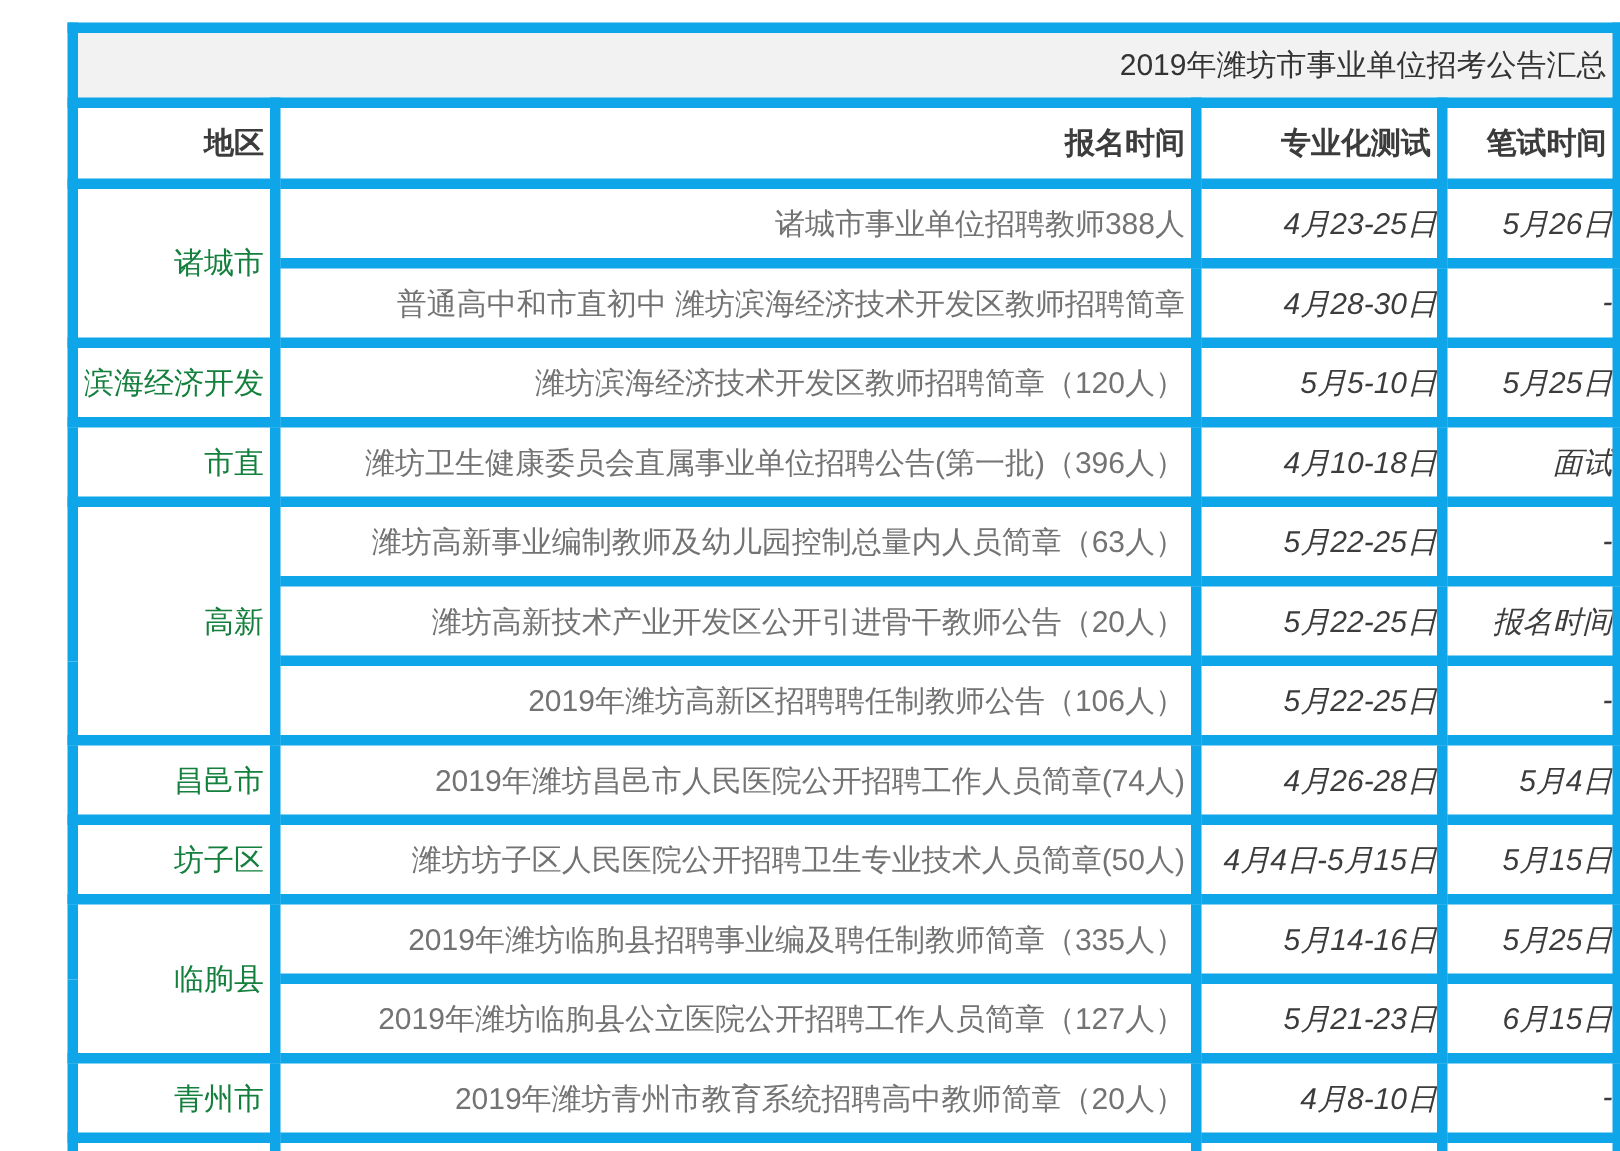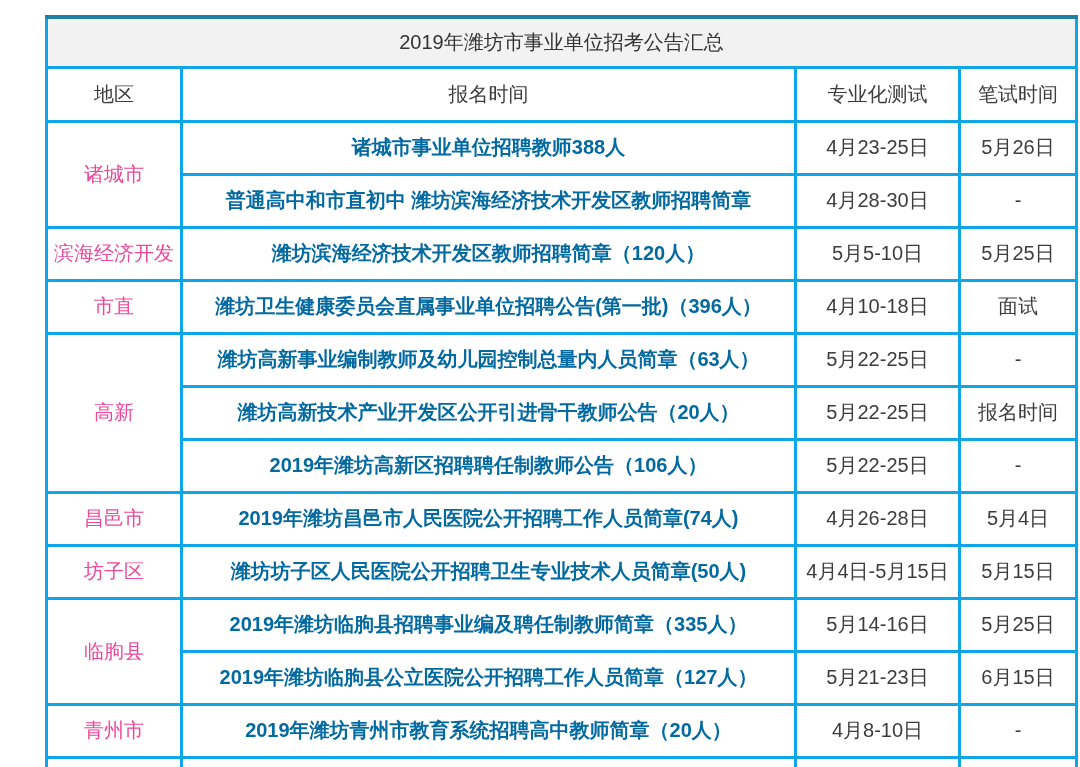--- a/index.html
+++ b/index.html
@@ -19,46 +19,45 @@
     border-collapse: collapse;
     border: 1px solid #a3bdea;
     border-top: 4px solid #1f82a5;
     table-layout: fixed;
   }
   col.c-region { width: 135px; }
   col.c-announce { width: 614px; }
   col.c-signup { width: 164px; }
   col.c-exam { width: 117px; }
   td, th {
-    border: 3px solid #0ea5e9;
-    text-align: center;
+    border: 7px solid #0ea5e9;
+    text-align: right;
     vertical-align: middle;
     font-size: 20px;
     color: #3c3c3c;
     font-weight: normal;
     padding: 2px 4px;
     overflow: hidden;
     white-space: nowrap;
   }
   tr.title-row td {
     background: #f2f2f3;
     height: 50px;
     font-size: 20px;
     color: #333333;
   }
-  tr.header-row th { height: 54px; }
+  tr.header-row th { height: 54px; font-weight: bold; }
   tr.data-row td { height: 53px; background: #ffffff; }
   td.announce-cell a {
-    color: #0369a1;
+    color: #737373;
     text-decoration: none;
     cursor: pointer;
-    font-weight: bold;
   }
-  td.region-cell { color: #ec4899; }
-  td.date-cell { color: #3c3c3c; padding: 2px 0; }
+  td.region-cell { color: #15803d; }
+  td.date-cell { color: #3c3c3c; padding: 2px 0; font-style: italic; }
   tr.partial-row td { height: 40px; }
 </style>
 </head>
 <body>
 
 <div class="table-wrap">
   <table class="announce">
     <colgroup>
       <col class="c-region">
         <col class="c-announce">

